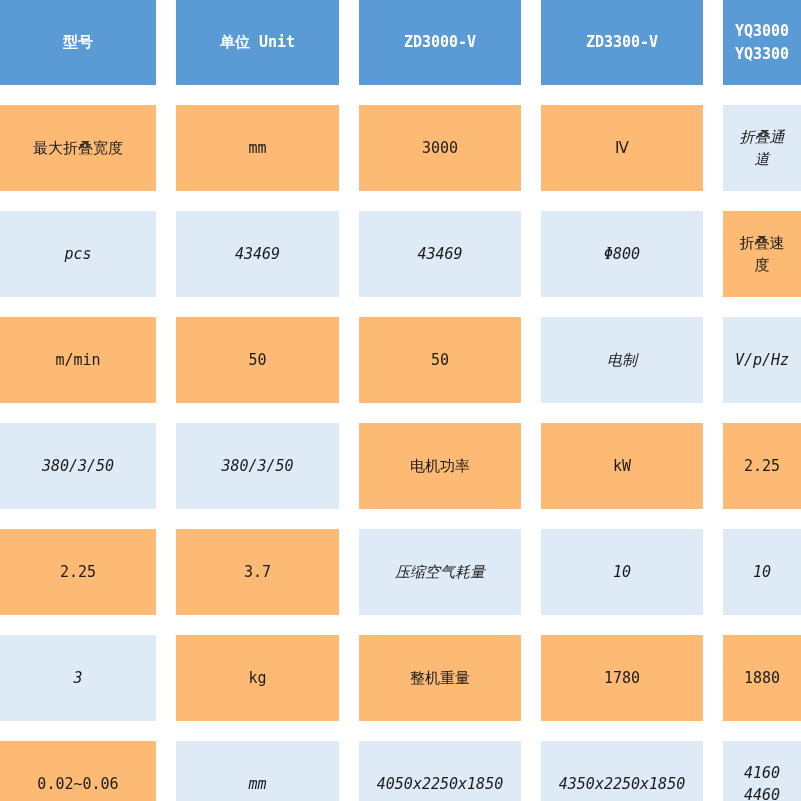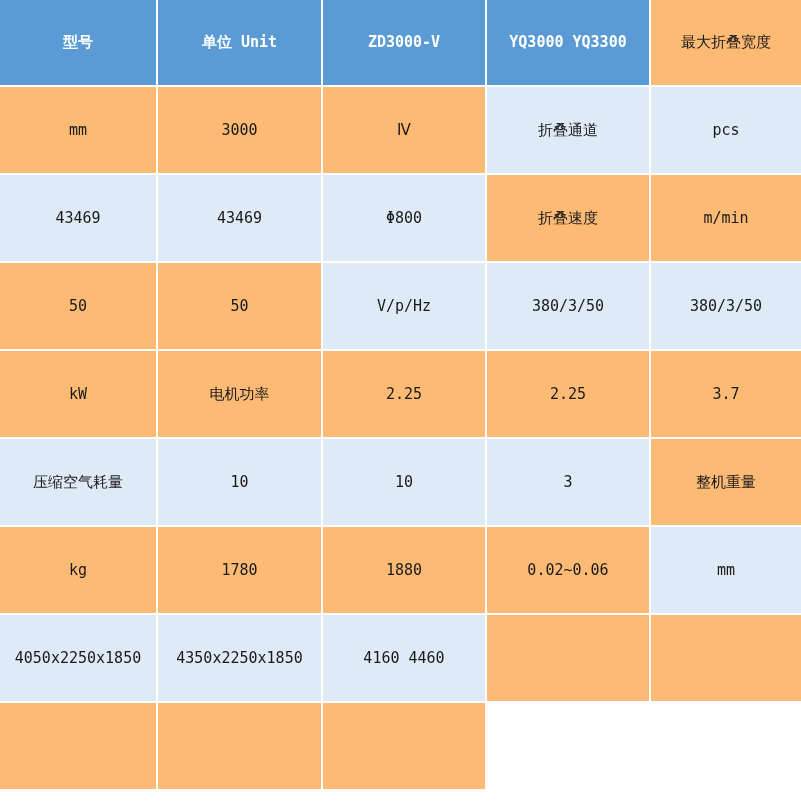--- a/index.html
+++ b/index.html
@@ -10,21 +10,21 @@
     overflow: hidden;
     background: #ffffff;
     font-family: "DejaVu Sans Mono", "DejaVu Sans", monospace;
   }
   .spec-table {
     width: 801px;
     height: 801px;
     display: grid;
     grid-template-columns: 156px 163px 162px 162px 1fr;
     grid-template-rows: 85px repeat(8, 86px) 10px;
-    gap: 2px;
+    gap: 20px;
     background: #ffffff; 
     box-sizing: border-box;
   }
   .cell {
     display: flex;
     align-items: center;
     justify-content: center;
     text-align: center;
     box-sizing: border-box;
     padding: 2px 10px;
@@ -33,66 +33,68 @@
     line-height: 1.5;
     overflow: hidden;
   }
   .header-cell {
     background: #5B9BD5;
     color: #ffffff;
     font-weight: bold;
     font-size: 15px;
   }
   .row-odd  { background: #fdba74; }
-  .row-even { background: #DEEAF6; }
+  .row-even { background: #DEEAF6; font-style: italic; }
   .stub-cell { padding: 0; }
 </style>
 </head>
 <body>
 
 <div class="spec-table">
 
   <div class="cell header-cell">型号</div>
   <div class="cell header-cell">单位 Unit</div>
   <div class="cell header-cell">ZD3000-V</div>
+  <div class="cell header-cell">ZD3300-V</div>
   <div class="cell header-cell">YQ3000 YQ3300</div>
 
   <div class="cell row-odd">最大折叠宽度</div>
   <div class="cell row-odd">mm</div>
   <div class="cell row-odd">3000</div>
   <div class="cell row-odd">Ⅳ</div>
 
   <div class="cell row-even">折叠通道</div>
   <div class="cell row-even">pcs</div>
   <div class="cell row-even">43469</div>
   <div class="cell row-even">43469</div>
   <div class="cell row-even">Φ800</div>
 
   <div class="cell row-odd">折叠速度</div>
   <div class="cell row-odd">m/min</div>
   <div class="cell row-odd">50</div>
   <div class="cell row-odd">50</div>
 
+  <div class="cell row-even">电制</div>
   <div class="cell row-even">V/p/Hz</div>
   <div class="cell row-even">380/3/50</div>
   <div class="cell row-even">380/3/50</div>
 
+  <div class="cell row-odd">电机功率</div>
   <div class="cell row-odd">kW</div>
-  <div class="cell row-odd">电机功率</div>
   <div class="cell row-odd">2.25</div>
   <div class="cell row-odd">2.25</div>
   <div class="cell row-odd">3.7</div>
 
   <div class="cell row-even">压缩空气耗量</div>
   <div class="cell row-even">10</div>
   <div class="cell row-even">10</div>
   <div class="cell row-even">3</div>
 
+  <div class="cell row-odd">kg</div>
   <div class="cell row-odd">整机重量</div>
-  <div class="cell row-odd">kg</div>
   <div class="cell row-odd">1780</div>
   <div class="cell row-odd">1880</div>
   <div class="cell row-odd">0.02~0.06</div>
 
   <div class="cell row-even">mm</div>
   <div class="cell row-even">4050x2250x1850</div>
   <div class="cell row-even">4350x2250x1850</div>
   <div class="cell row-even">4160 4460</div>
 
   <div class="cell row-odd stub-cell"></div>

